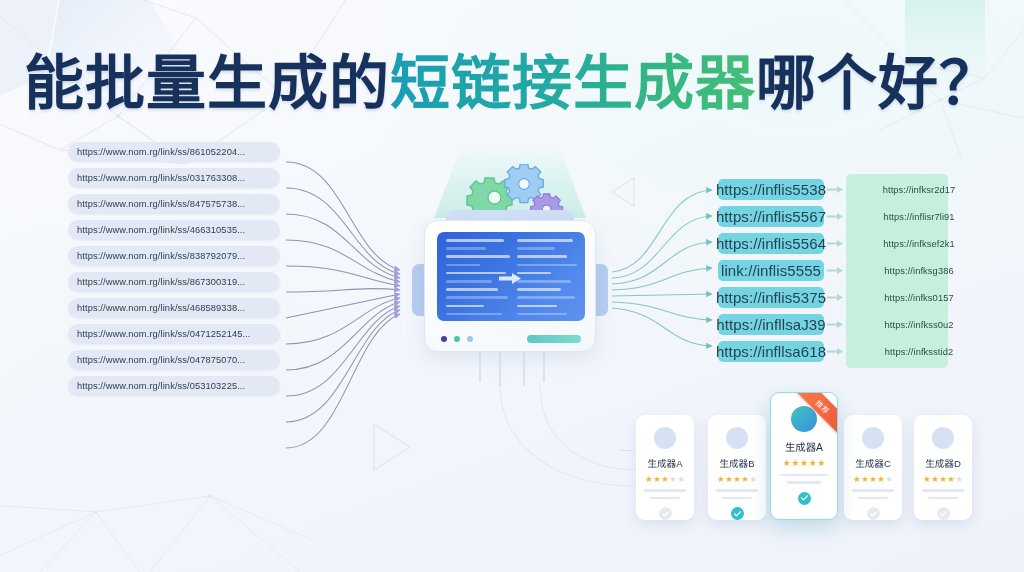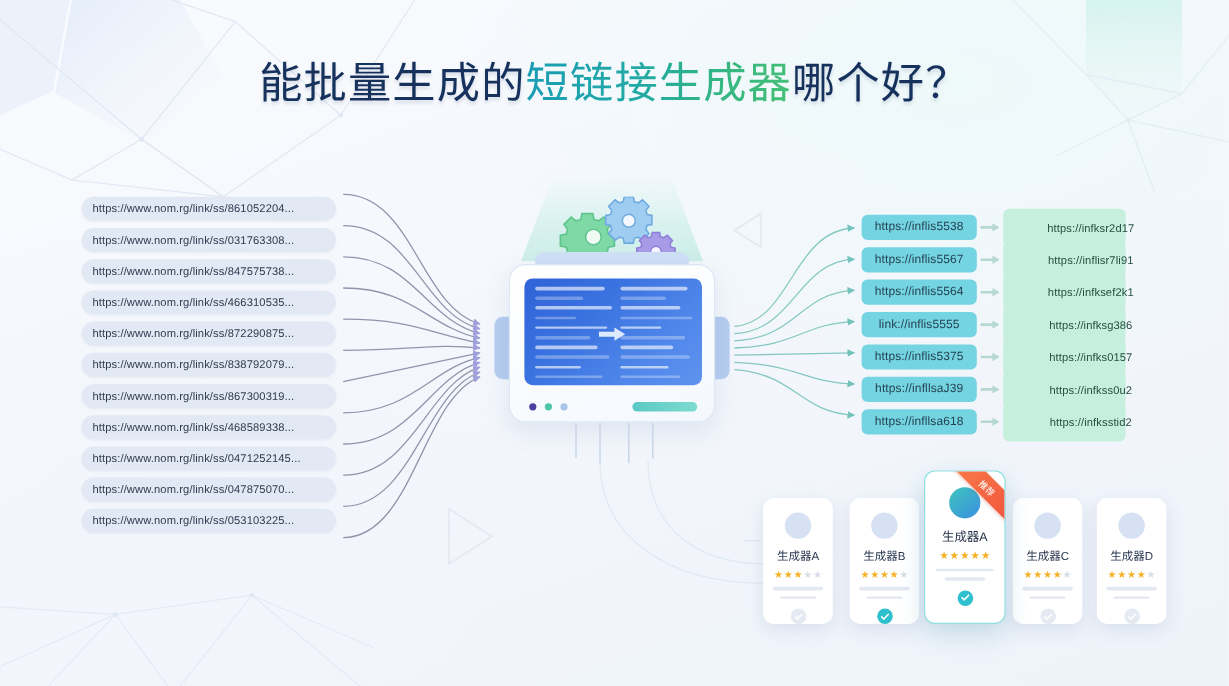--- a/index.html
+++ b/index.html
@@ -38,22 +38,22 @@
 
   
   .title-wrap {
     position: absolute;
     left: 0; right: 0;
     top: 52px;
     text-align: center;
     z-index: 6;
   }
   .title {
-    font-size: 36px;
-    font-weight: 400;
+    font-size: 60px;
+    font-weight: 700;
     letter-spacing: 1px;
     line-height: 1.05;
     white-space: nowrap;
     font-family: "DejaVu Sans", "Liberation Sans", sans-serif;
   }
   .title .dark {
     color: #16325c;
     text-shadow: 0 2px 3px rgba(20,45,90,.14);
   }
   .title .accent {
@@ -61,21 +61,21 @@
     -webkit-background-clip: text;
     background-clip: text;
     color: transparent;
     -webkit-text-fill-color: transparent;
   }
 
   
   .url-list {
     position: absolute;
     left: 68px;
-    top: 164px;
+    top: 142px;
     width: 212px;
     z-index: 5;
   }
   .url-pill {
     height: 20px;
     margin-bottom: 6px;
     background: #e3e9f4;
     border-radius: 10px;
     display: flex;
     align-items: center;
@@ -180,25 +180,25 @@
     top: 179px;
     z-index: 5;
   }
   .result-row {
     display: flex;
     align-items: center;
     margin-bottom: 6px;
     height: 21px;
   }
   .pill-short {
-    width: 96px; height: 21px;
+    width: 106px; height: 21px;
     background: #74d4e2;
     border-radius: 5px;
     display: flex; align-items: center; justify-content: center;
-    font-size: 10px;
+    font-size: 15px;
     color: #244352;
     letter-spacing: .1px;
   }
   .mini-arrow {
     width: 22px;
     display: flex; align-items: center; justify-content: center;
   }
   .pill-final {
     width: 102px; height: 32px;
     background: #c6f0dd;
@@ -405,21 +405,20 @@
       <path d="M500 384 C500 450, 560 486, 636 486"></path>
       <path d="M540 384 C540 440, 580 470, 640 470"></path>
     </g>
   </svg>
 
   <div class="url-list">
     <div class="url-pill">https://www.nom.rg/link/ss/861052204...</div>
     <div class="url-pill">https://www.nom.rg/link/ss/031763308...</div>
     <div class="url-pill">https://www.nom.rg/link/ss/847575738...</div>
     <div class="url-pill">https://www.nom.rg/link/ss/466310535...</div>
-    <div class="url-pill">https://www.nom.rg/link/ss/872290875...</div>
     <div class="url-pill">https://www.nom.rg/link/ss/838792079...</div>
     <div class="url-pill">https://www.nom.rg/link/ss/867300319...</div>
     <div class="url-pill">https://www.nom.rg/link/ss/468589338...</div>
     <div class="url-pill">https://www.nom.rg/link/ss/0471252145...</div>
     <div class="url-pill">https://www.nom.rg/link/ss/047875070...</div>
     <div class="url-pill">https://www.nom.rg/link/ss/053103225...</div>
   </div>
 
   <div class="device">
     <div class="dev-beam"></div>

